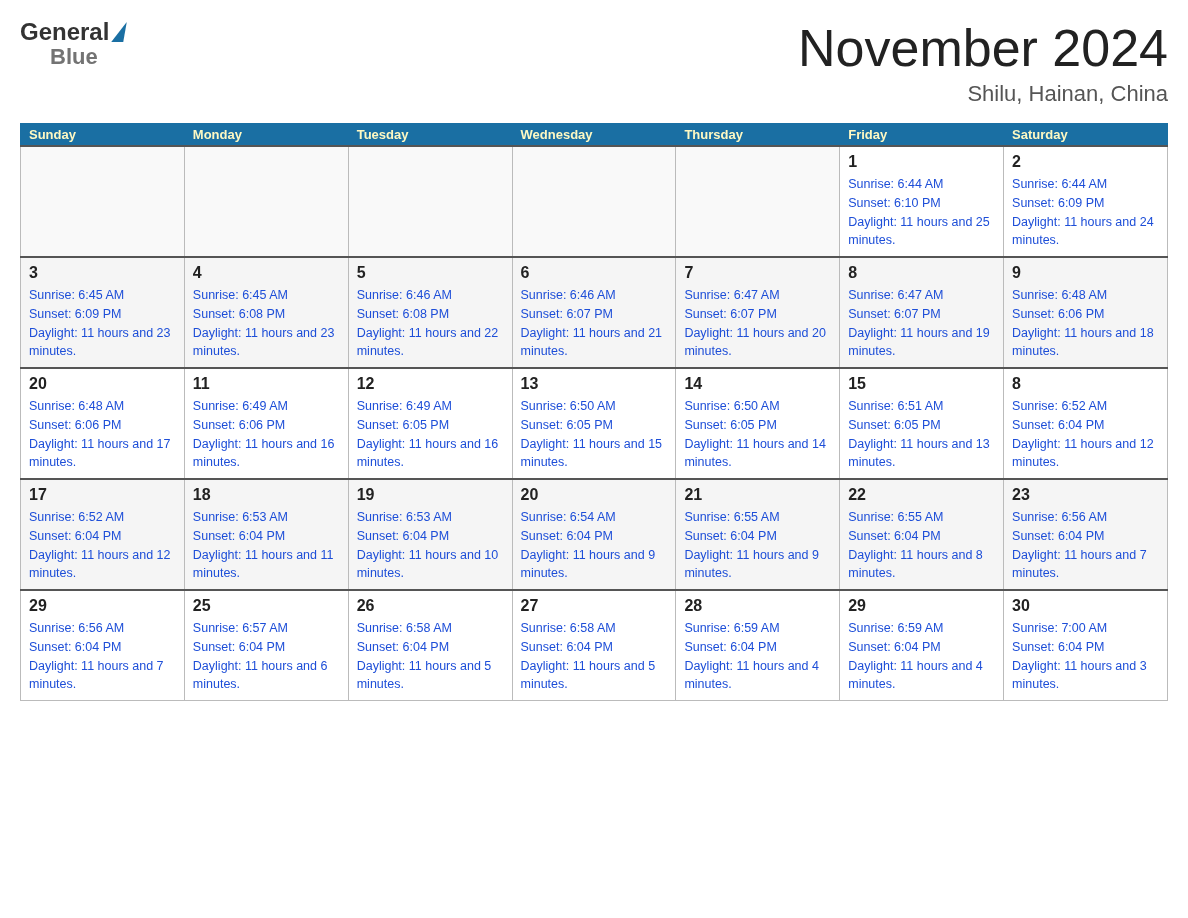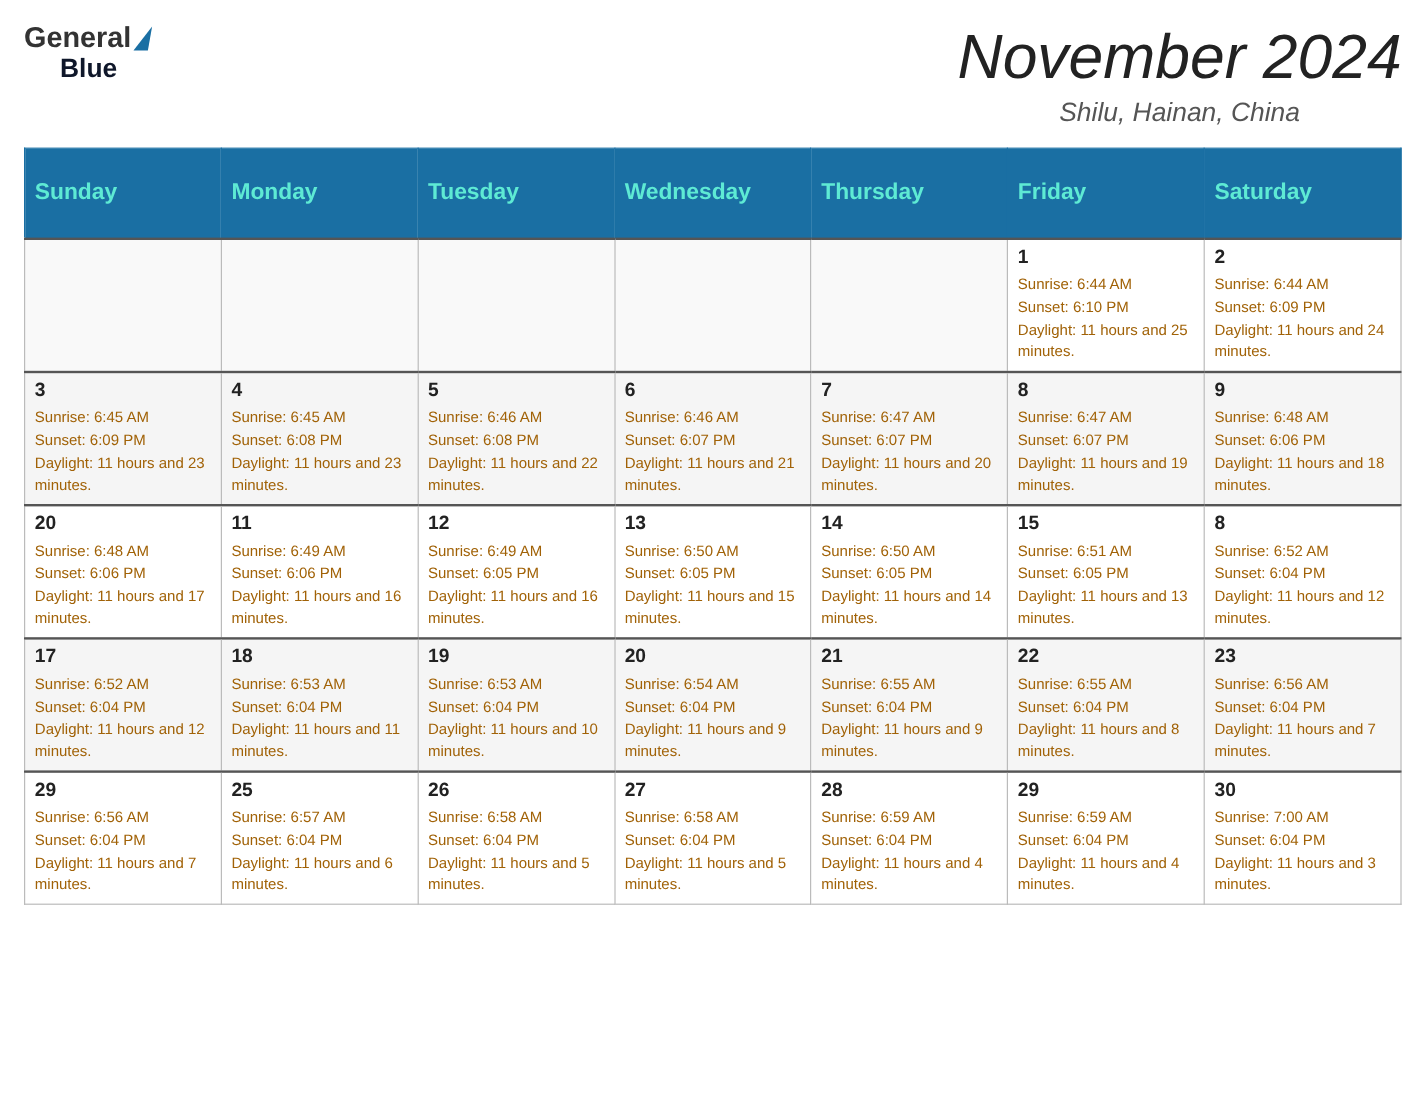--- a/index.html
+++ b/index.html
@@ -23,50 +23,48 @@
     }
     .logo-general {
       font-size: 24px;
       font-weight: bold;
       color: #333;
       line-height: 1;
     }
     .logo-blue {
       font-size: 22px;
       font-weight: bold;
-      color: #0f172a;
+      color: #737373;
       margin-left: 30px;
     }
     .title-area {
       text-align: right;
-      font-style: italic;
     }
     .month-title {
       font-size: 52px;
       font-weight: 300;
       color: #222;
       line-height: 1.1;
     }
     .location-title {
       font-size: 22px;
       color: #555;
       margin-top: 4px;
-      text-align: center;
     }
     .calendar {
       width: 100%;
       border-collapse: collapse;
       border: 1px solid #999;
     }
     .calendar th {
       background-color: #1a6fa3;
-      color: #5eead4;
-      font-size: 19px;
+      color: #fef9c3;
+      font-size: 13px;
       font-weight: bold;
-      padding: 26px 8px;
+      padding: 3px 8px;
       text-align: left;
       border: 1px solid #1a6fa3;
     }
     .calendar td {
       vertical-align: top;
       padding: 6px 8px;
       border: 1px solid #bbb;
       width: calc(100% / 7);
       min-height: 100px;
       background: #fff;
@@ -76,21 +74,21 @@
     }
     .day-number {
       font-size: 16px;
       font-weight: bold;
       color: #222;
       display: block;
       margin-bottom: 4px;
     }
     .day-info {
       font-size: 12.5px;
-      color: #a16207;
+      color: #1d4ed8;
       line-height: 1.5;
     }
     .empty-cell {
       background: #f9f9f9 !important;
     }
     .week-row td {
       border-top: 2px solid #555;
     }
   </style>
 </head>

